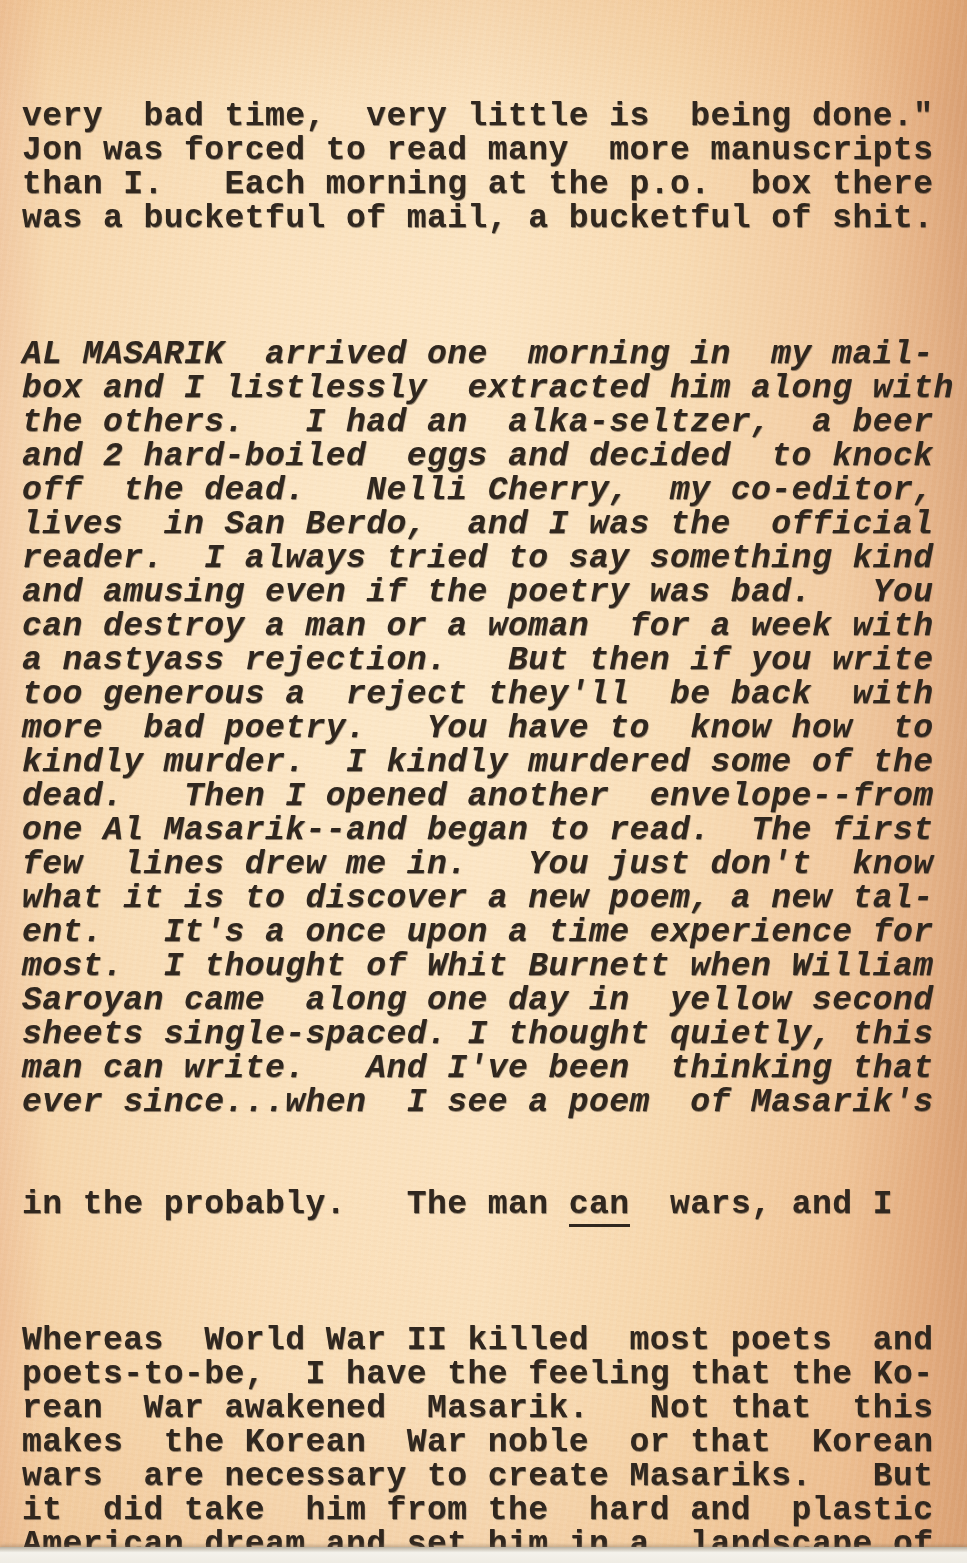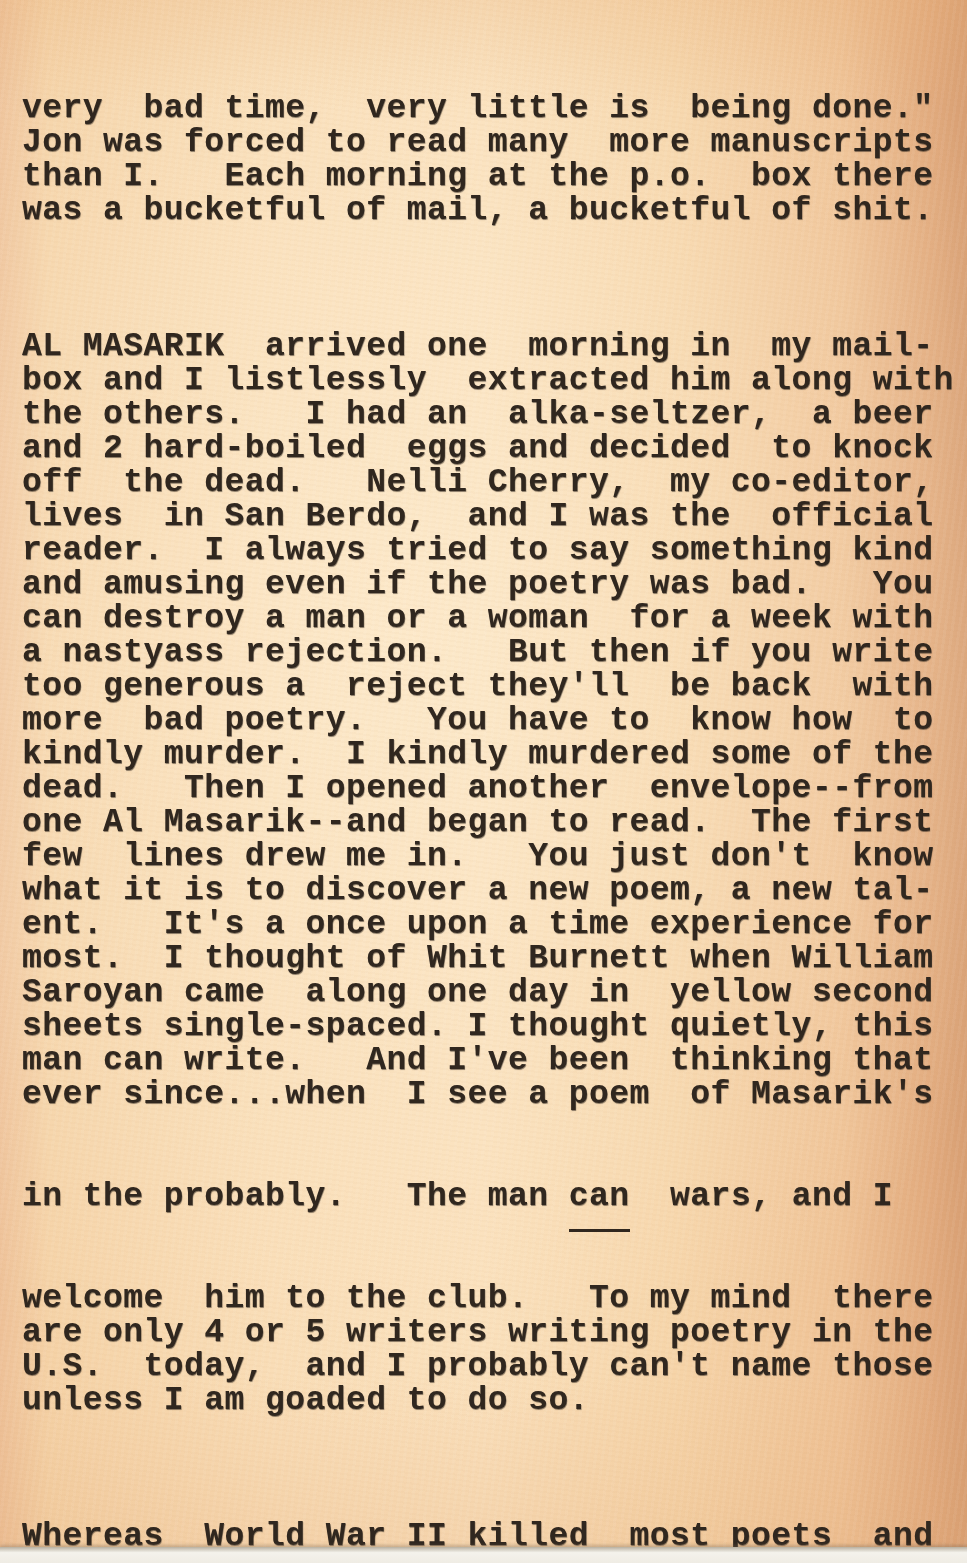--- a/index.html
+++ b/index.html
@@ -35,32 +35,33 @@
     right: 0;
     color: #30271f;
     font-size: 33px;
     font-weight: bold;
     line-height: 34px;
     letter-spacing: 0.45px;
     text-shadow: 0.4px 0.5px 0.7px rgba(48,38,30,0.55);
   }
   .para {
     white-space: pre;
-    margin: 0 0 34px 0;
+    margin: 8px 0 34px 0;
   }
   .para-part {
     white-space: pre;
     margin: 0;
+    font-style: italic;
   }
   .rich-line {
     white-space: pre;
   }
   .underlined-word {
     border-bottom: 3px solid #30271f;
-    padding-bottom: 14px;
+    padding-bottom: 1px;
   }
   #bottom-edge {
     position: absolute;
     left: 0;
     right: 0;
     bottom: 0;
     height: 16px;
     background: linear-gradient(180deg, #aca globally 0%, #f4f2ec 40%, #e9e6dd 100%);
     background: linear-gradient(180deg, #b8b0a0 0%, #f4f2ec 35%, #efece4 100%);
     box-shadow: 0 -2px 3px rgba(120,100,80,0.35);
@@ -96,24 +97,20 @@
 one Al Masarik--and began to read.  The first
 few  lines drew me in.   You just don't  know
 what it is to discover a new poem, a new tal-
 ent.   It's a once upon a time experience for
 most.  I thought of Whit Burnett when William
 Saroyan came  along one day in  yellow second
 sheets single-spaced. I thought quietly, this
 man can write.   And I've been  thinking that
 ever since...when  I see a poem  of Masarik's</div>
       <div class="rich-line"><span>in the probably.   The man </span><span class="underlined-word">can</span><span>  wars, and I</span></div>
-      <div class="para-part">welcome  him to the club.   To my mind  there
-are only 4 or 5 writers writing poetry in the
-U.S.  today,  and I probably can't name those
-unless I am goaded to do so.</div>
     </div>
 
     <div class="para">Whereas  World War II killed  most poets  and
 poets-to-be,  I have the feeling that the Ko-
 rean  War awakened  Masarik.   Not that  this
 makes  the Korean  War noble  or that  Korean
 wars  are necessary to create Masariks.   But
 it  did take  him from the  hard and  plastic
 American dream and set him in a  landscape of</div>
 

